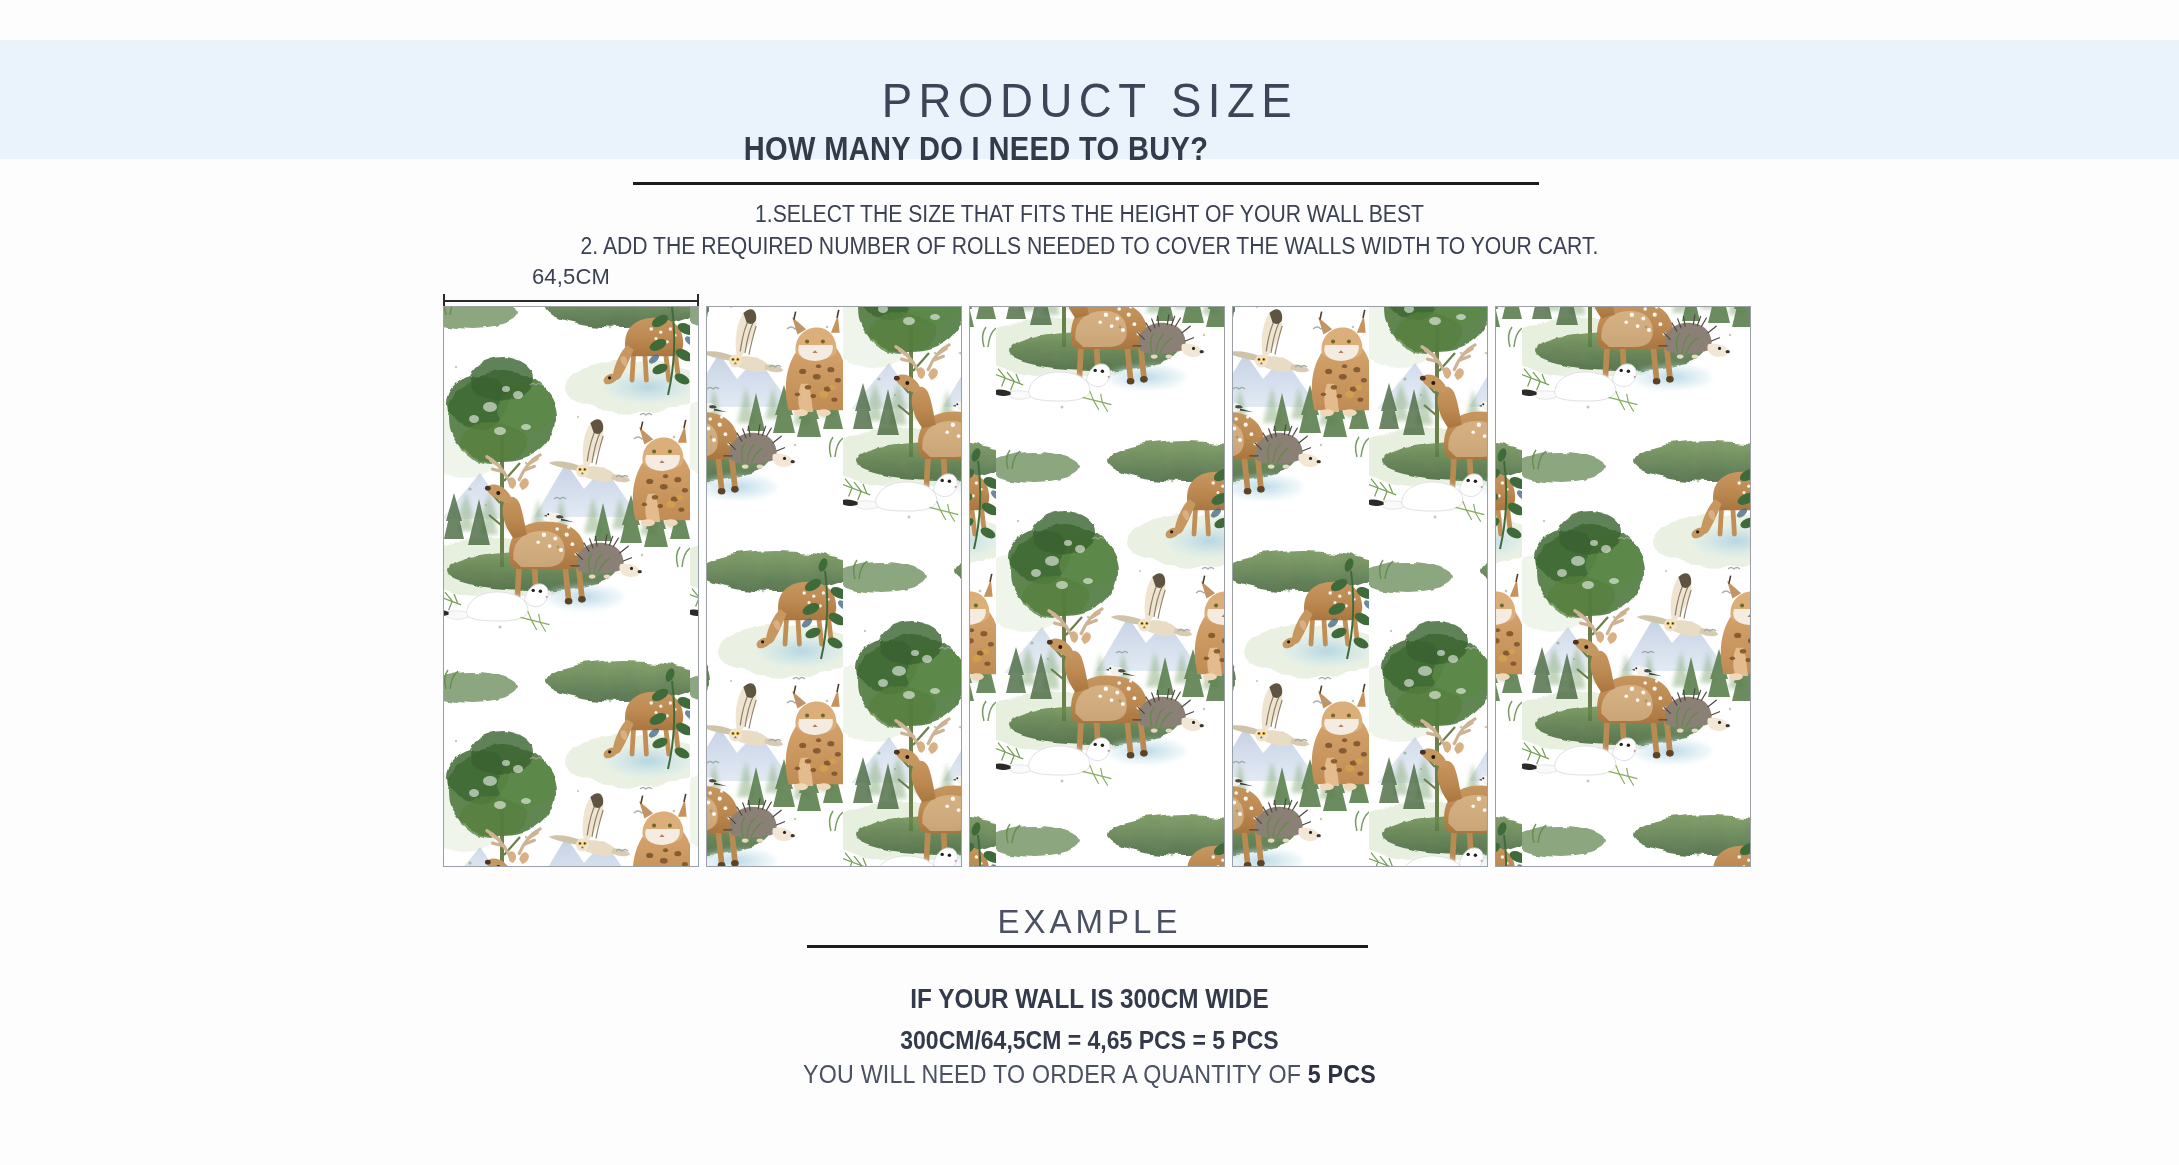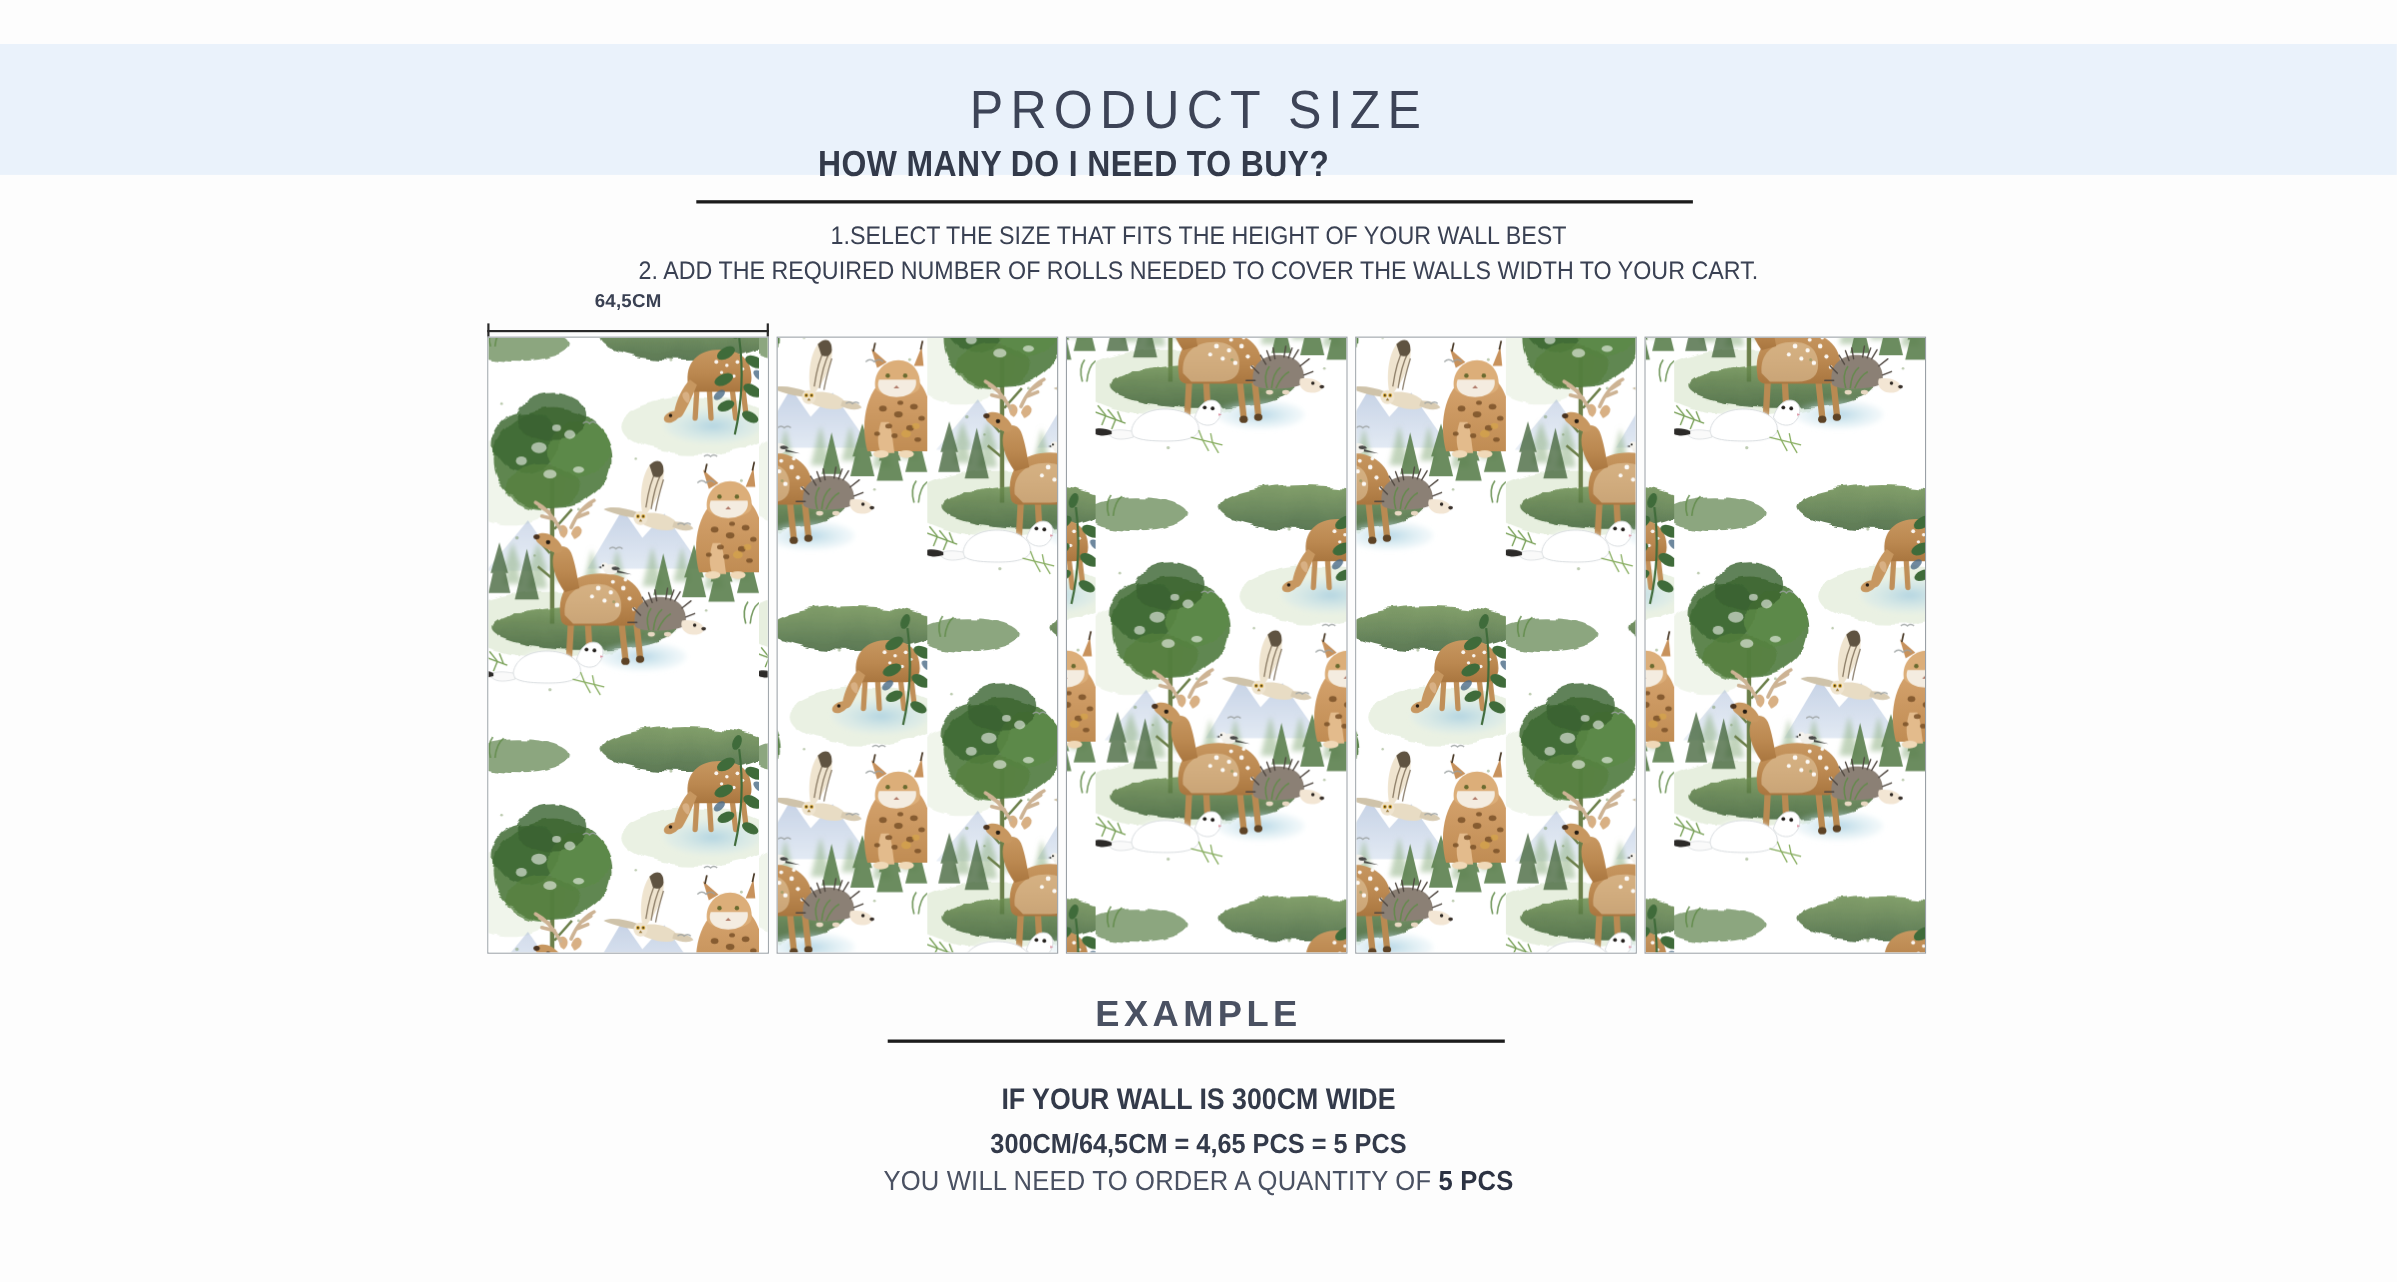--- a/index.html
+++ b/index.html
@@ -76,24 +76,23 @@
     transform: scaleX(0.92);
     display: block;
   }
 
   
   .dim-label {
     position: absolute;
     left: 443px; top: 264px;
     width: 256px;
     text-align: center;
-    font-size: 17px;
+    font-size: 22px;
     color: #3a4153;
     letter-spacing: 0.2px;
-    font-weight: bold;
   }
   .dim-line {
     position: absolute;
     left: 443px; top: 294px;
     width: 256px;
     height: 13px;
   }
   .dim-line .bar {
     position: absolute;
     left: 0; top: 6px;
@@ -129,21 +128,21 @@
   }
   .panel svg { display: block; }
 
   
   .example-title {
     position: absolute;
     left: 0; top: 903px;
     width: 2179px;
     text-align: center;
     font-size: 33px;
-    font-weight: 700;
+    font-weight: 400;
     letter-spacing: 4px;
     color: #4a5162;
   }
   .rule-example {
     position: absolute;
     left: 807px; top: 945px;
     width: 561px;
     height: 3px;
     background: #1c1c1c;
   }

